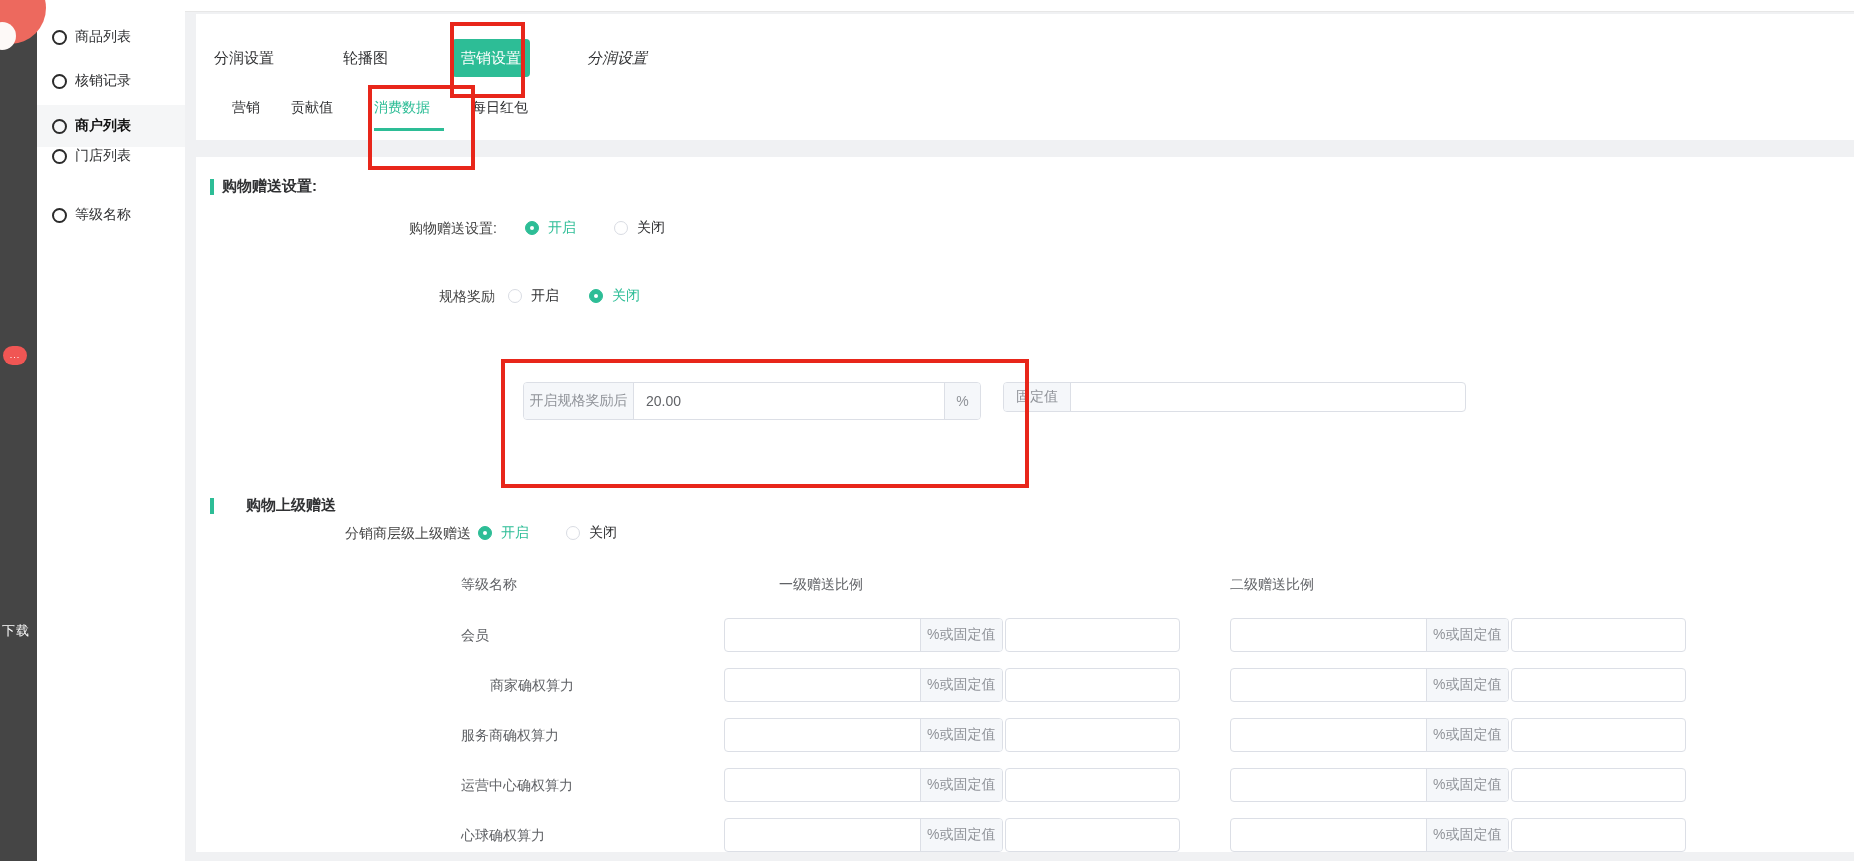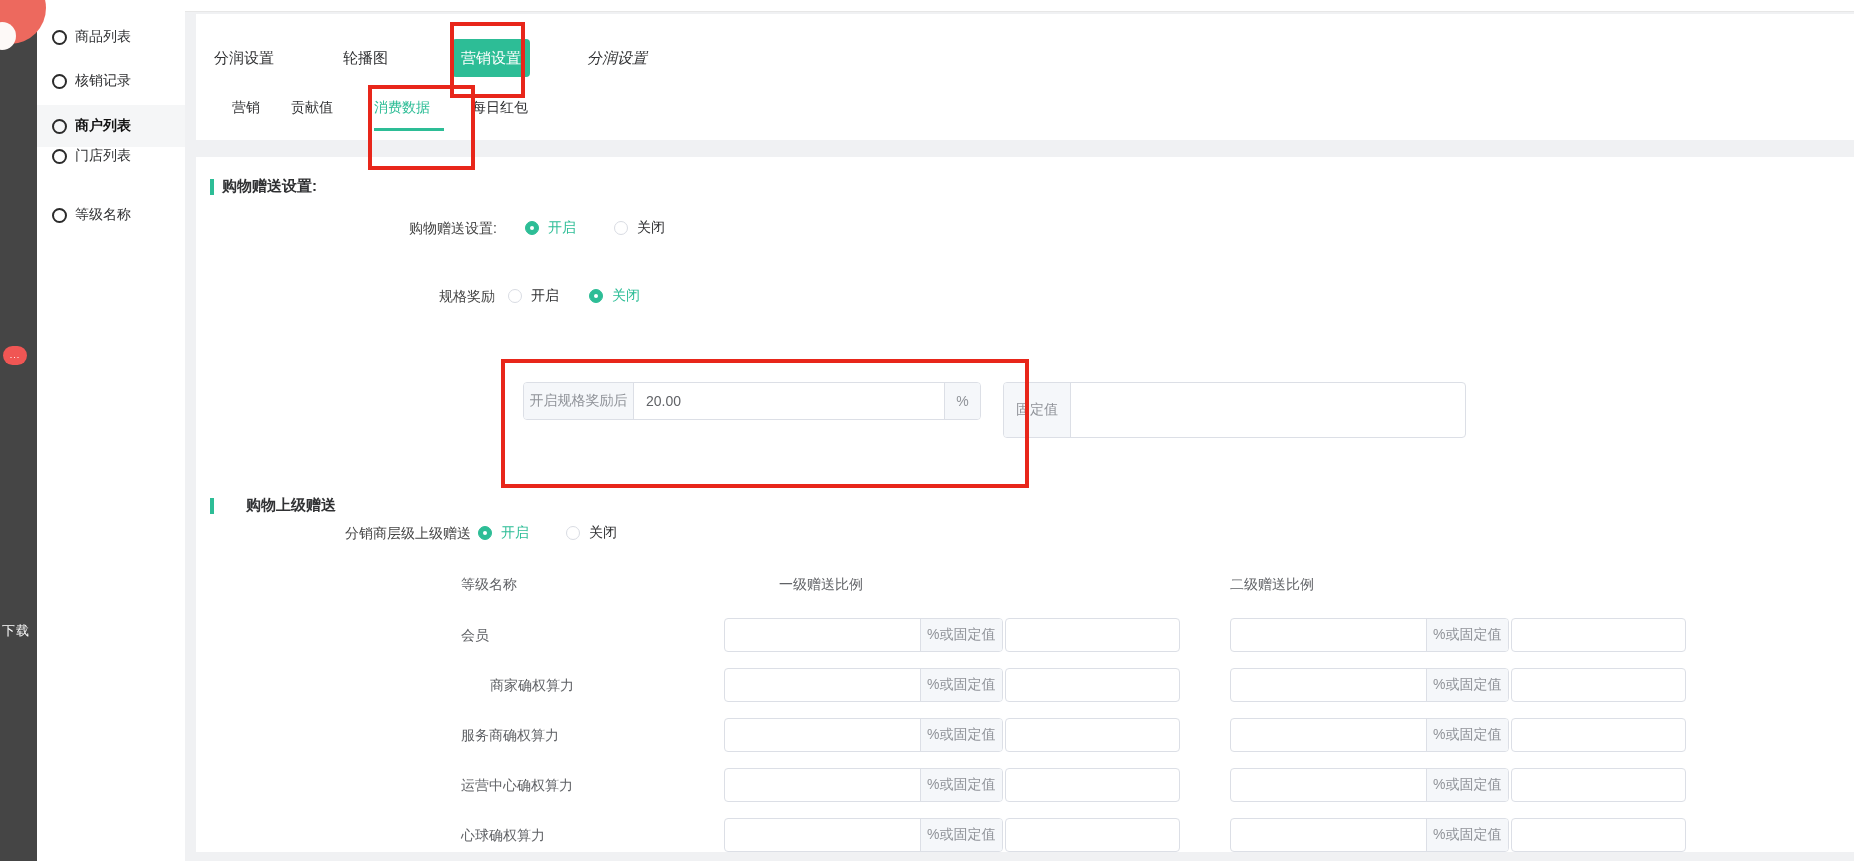--- a/index.html
+++ b/index.html
@@ -145,21 +145,21 @@
       <span class="rlabel on-sel">关闭</span>
     </span>
   </div>
 
 
   <div class="igroup" style="left:523px;top:382px;width:458px;height:38px;">
     <span class="addon left" style="width:110px;">开启规格奖励后</span>
     <input style="width: 276px;" value="20.00">
     <span class="addon right" style="width:36px;margin-left:auto;">%</span>
   </div>
-  <div class="igroup" style="left:1003px;top:382px;width:463px;height:56px;">
+  <div class="igroup" style="left:1003px;top:382px;width:463px;height:30px;">
     <span class="addon left" style="width:67px;">固定值</span>
   </div>
 
 
   <div class="section-title" style="left:210px;top:496px;gap:24px;">
     <span class="bar"></span>
     <span class="stext">购物上级赠送</span>
   </div>
 
   <div class="flabel" style="left:300px;top:525px;width:171px;">分销商层级上级赠送</div>

